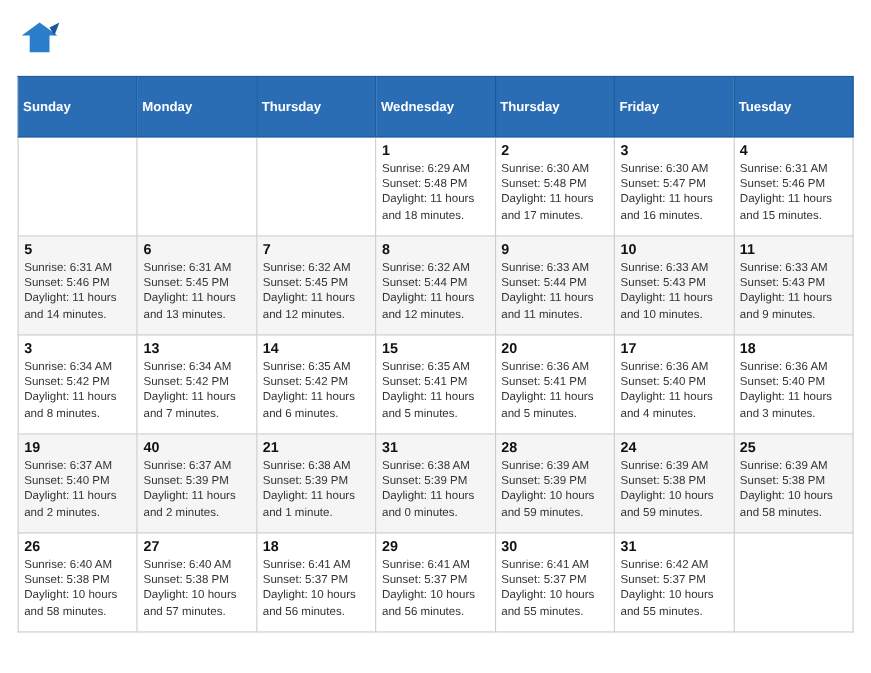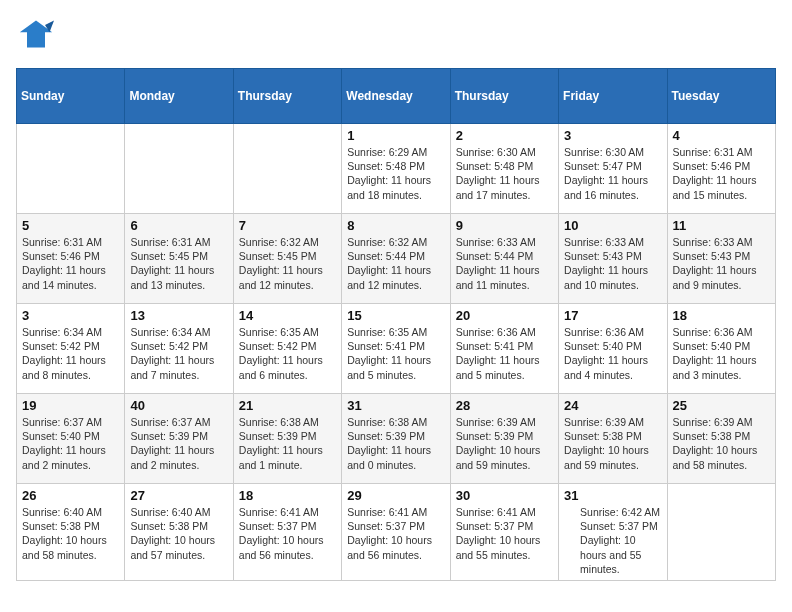--- a/index.html
+++ b/index.html
@@ -304,20 +304,20 @@
 Daylight: 10 hours and 56 minutes.</div>
         </td>
         <td>
           <span class="day-num">30</span>
           <div class="day-info" style="white-space: pre-line;">Sunrise: 6:41 AM
 Sunset: 5:37 PM
 Daylight: 10 hours and 55 minutes.</div>
         </td>
         <td>
           <span class="day-num">31</span>
-          <div class="day-info" style="white-space: pre-line; margin-left: 16px;">Sunrise: 6:42 AM
+          <div class="day-info" style="white-space: pre-line;">Sunrise: 6:42 AM
 Sunset: 5:37 PM
 Daylight: 10 hours and 55 minutes.</div>
         </td>
         <td class="empty"></td>
       </tr>
     </tbody>
 </table>
 
 </body></html>

